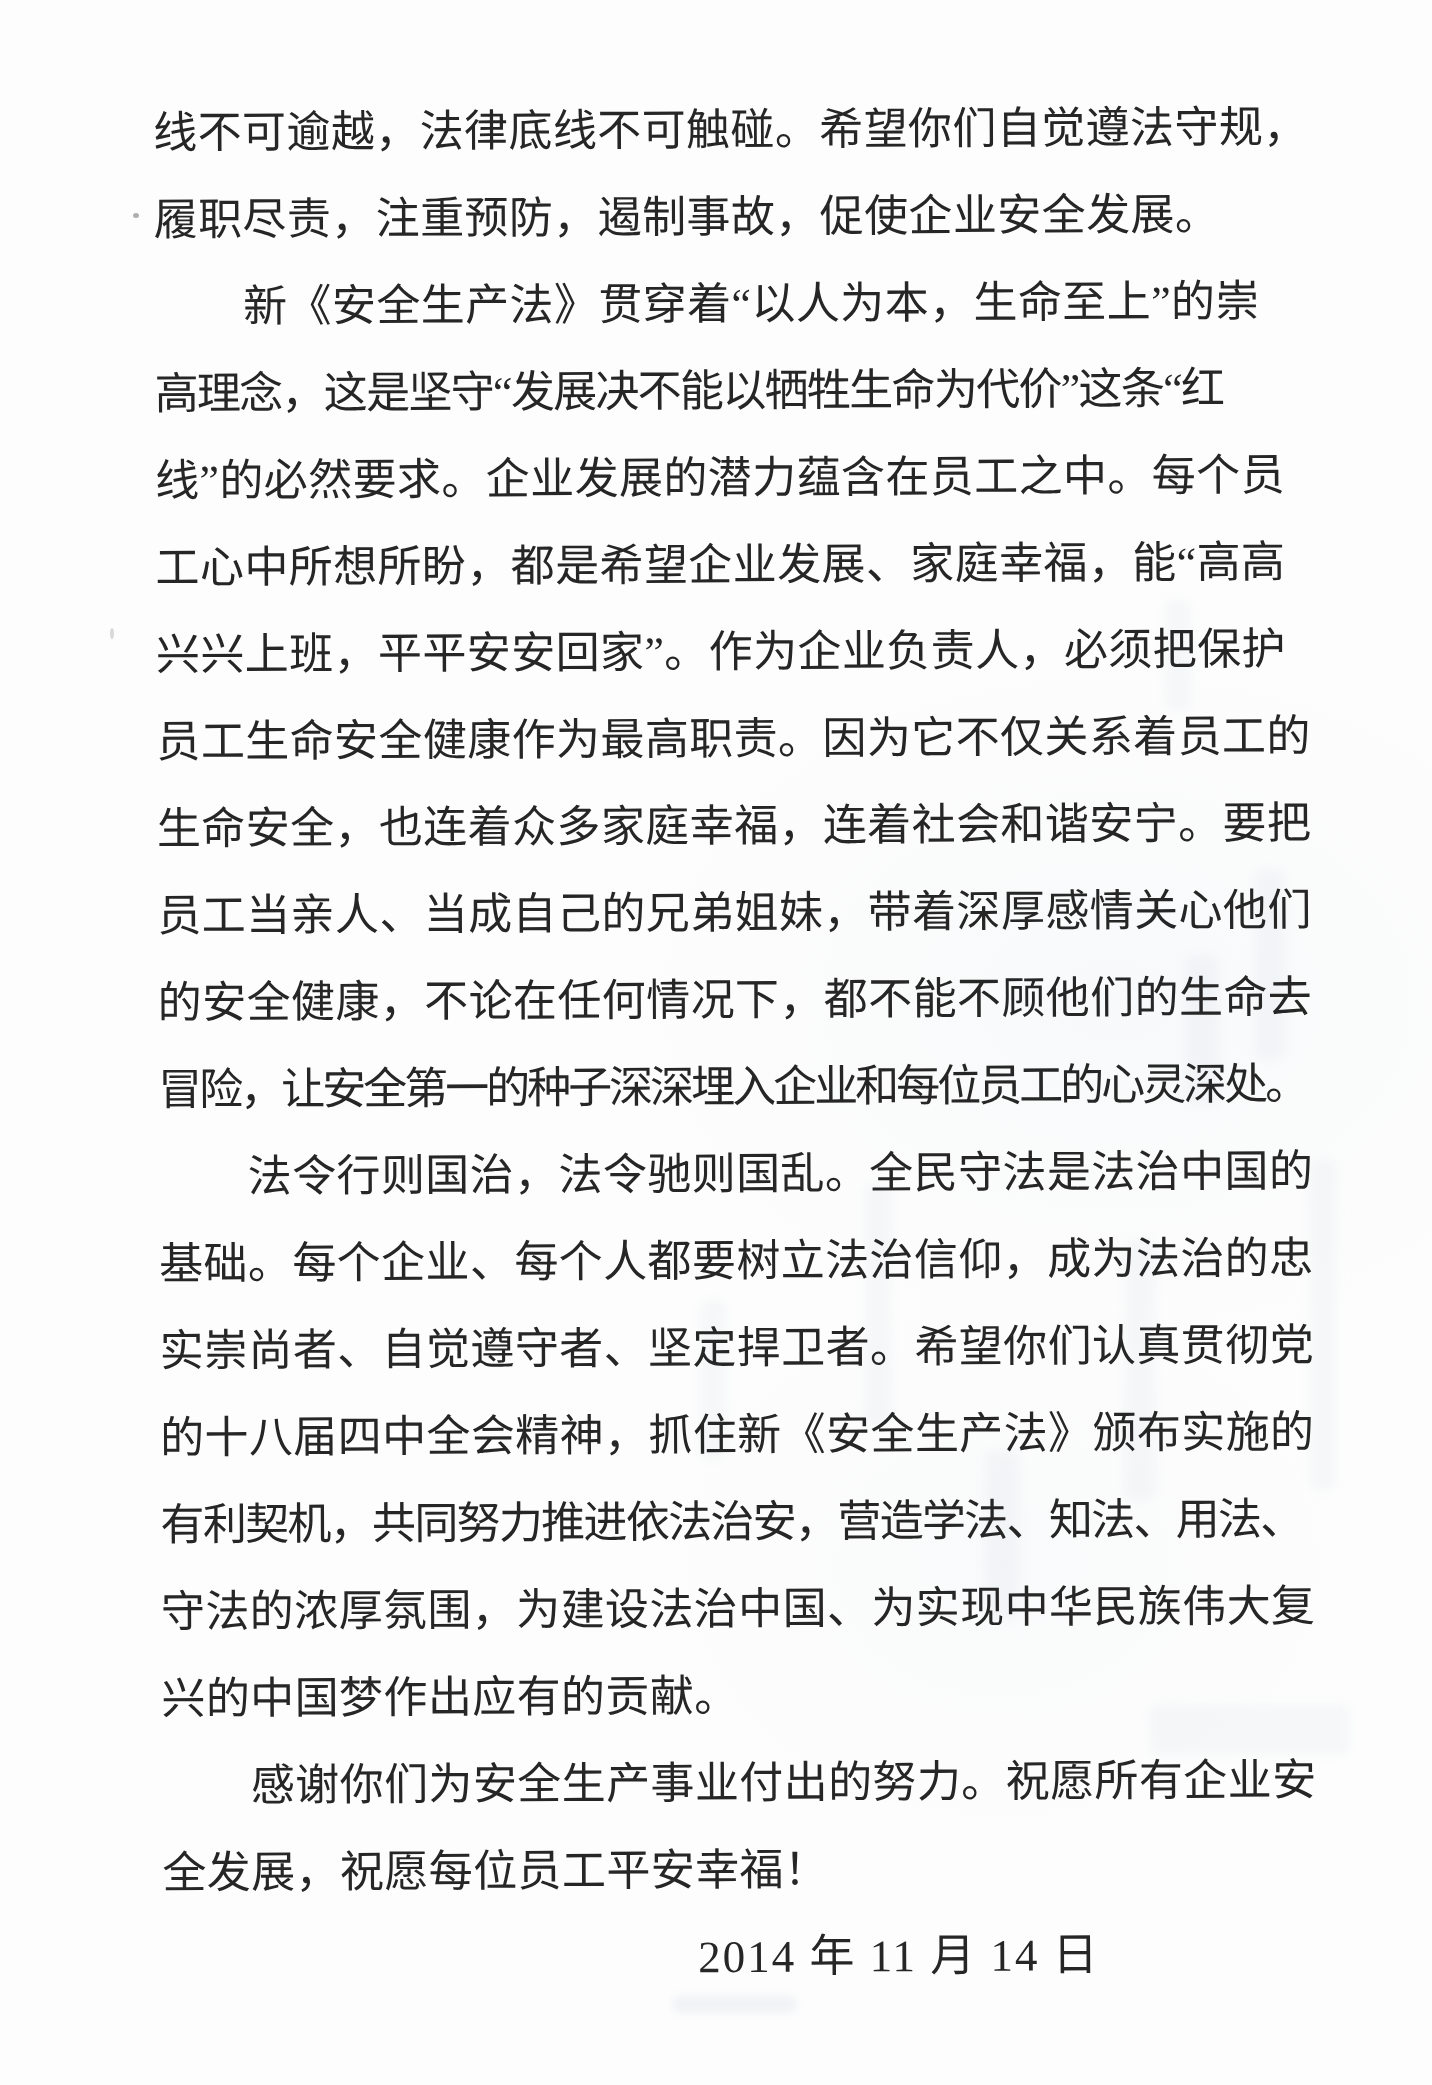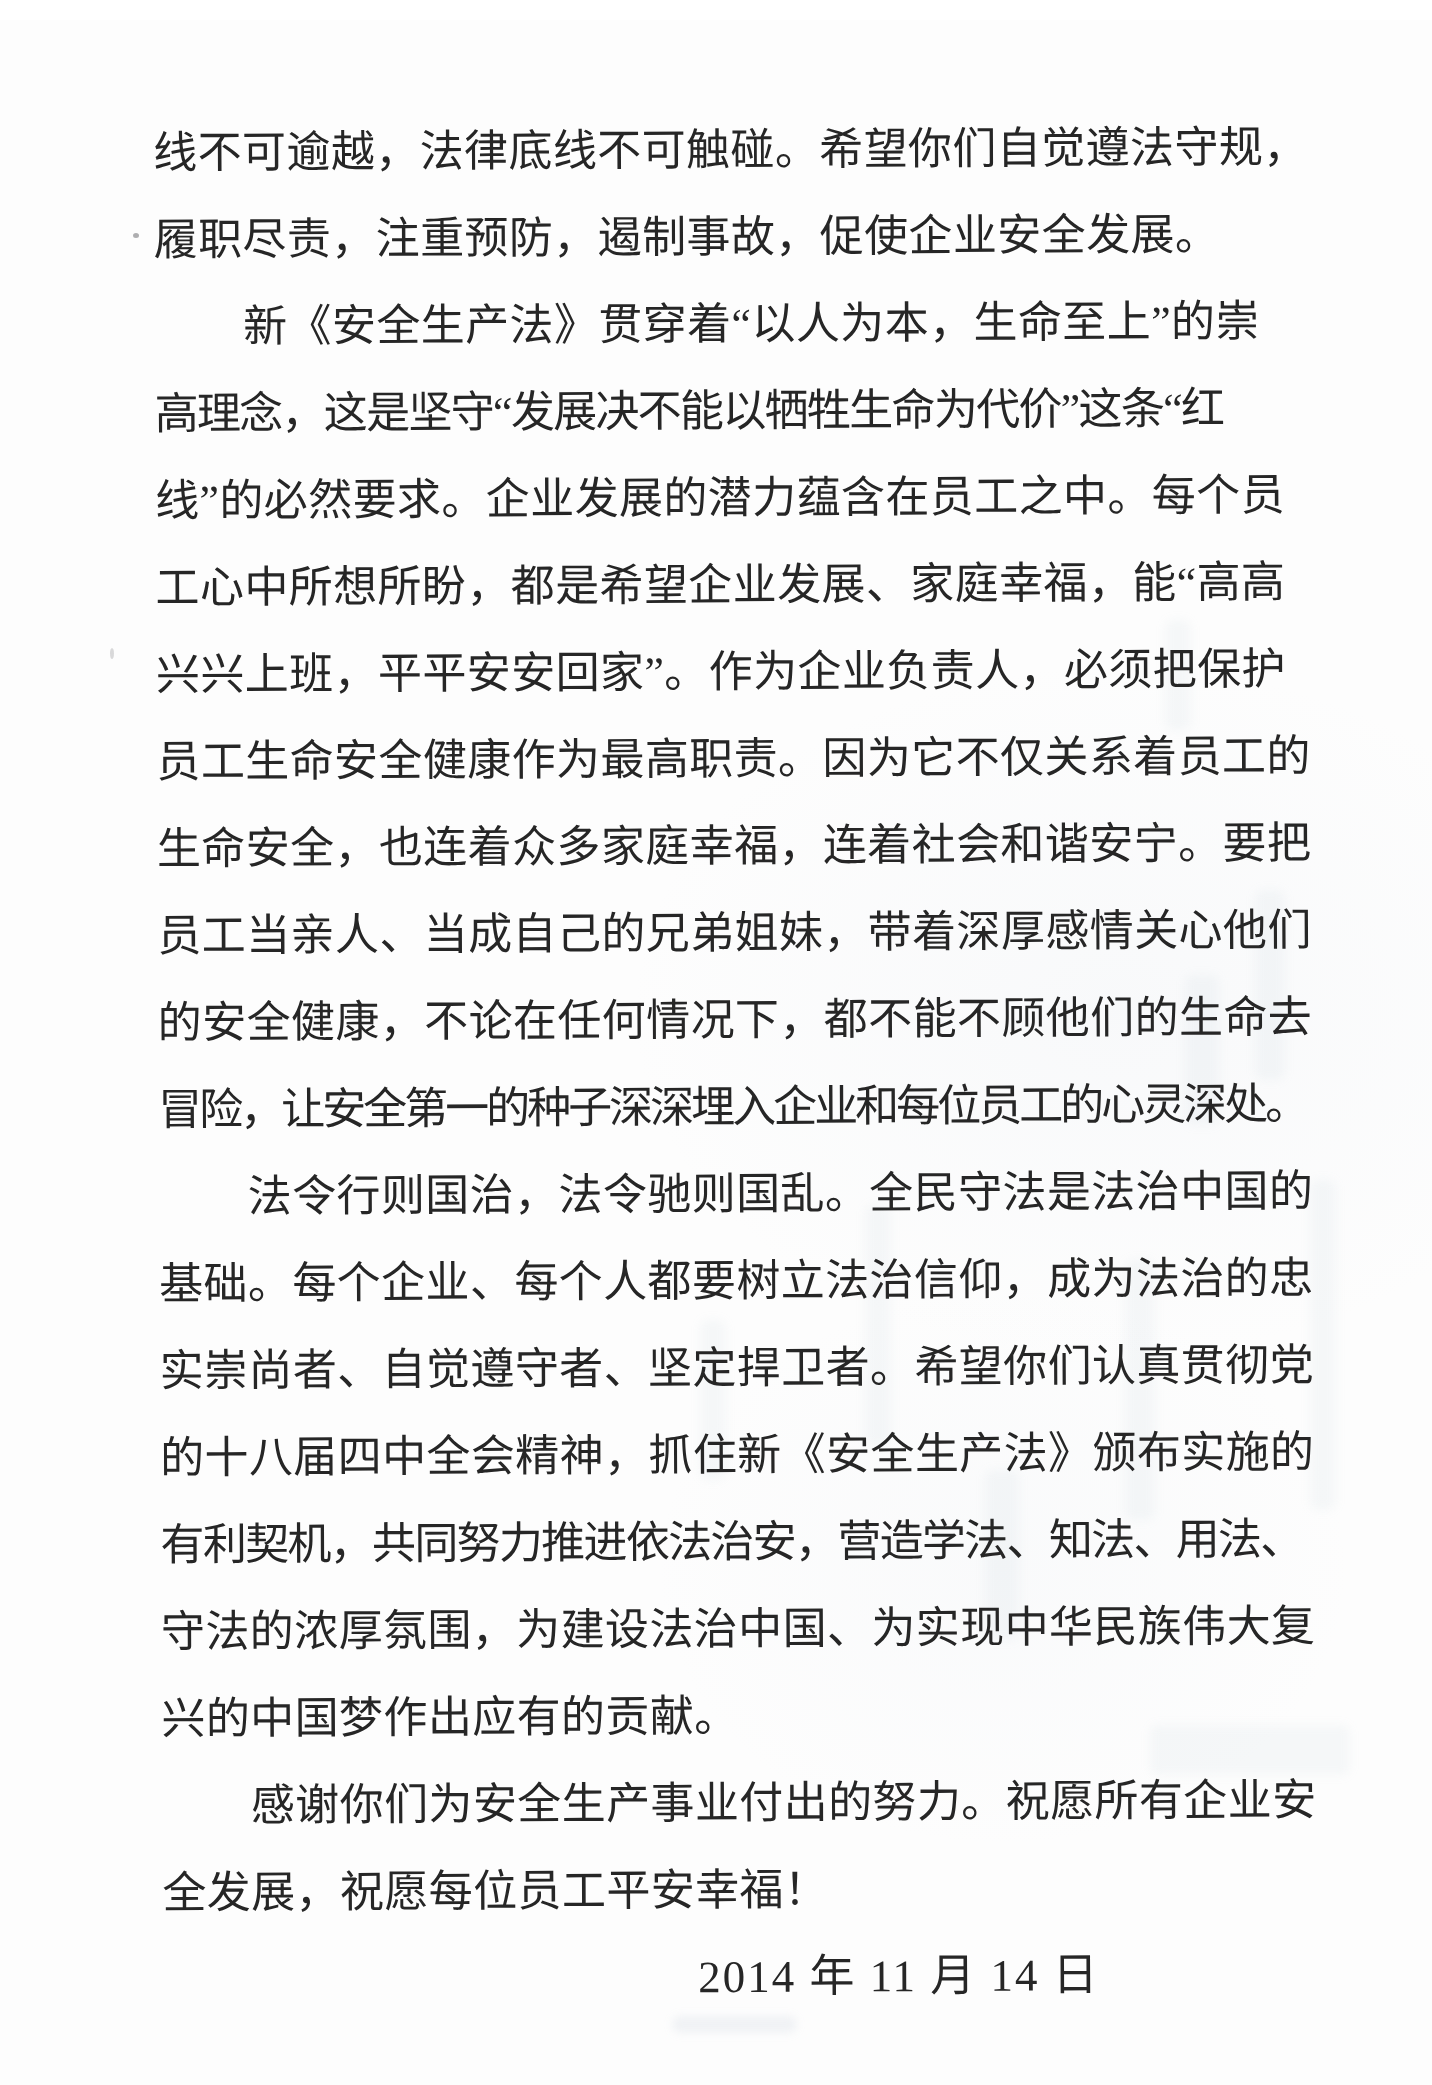--- a/index.html
+++ b/index.html
@@ -14,21 +14,20 @@
     overflow: hidden;
     font-family: "Liberation Serif", "DejaVu Serif", serif;
   }
   .page {
     position: absolute;
     inset: 0;
     background:
       radial-gradient(ellipse 700px 500px at 78% 48%, rgba(205,215,228,0.10), rgba(205,215,228,0) 70%),
       radial-gradient(ellipse 500px 400px at 70% 75%, rgba(205,215,228,0.08), rgba(205,215,228,0) 70%),
       #fdfdfd;
-    margin-top: 20px;
   }
   
   .textblock {
     position: absolute;
     left: 153px;
     top: 90px;
     width: 1152px;
     color: #262626;
     transform: rotate(-0.3deg);
     transform-origin: left top;

